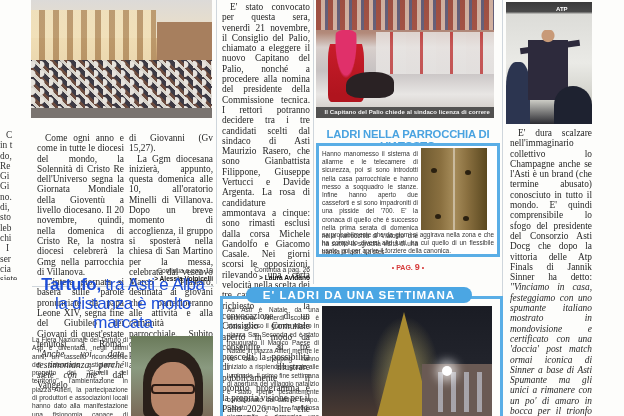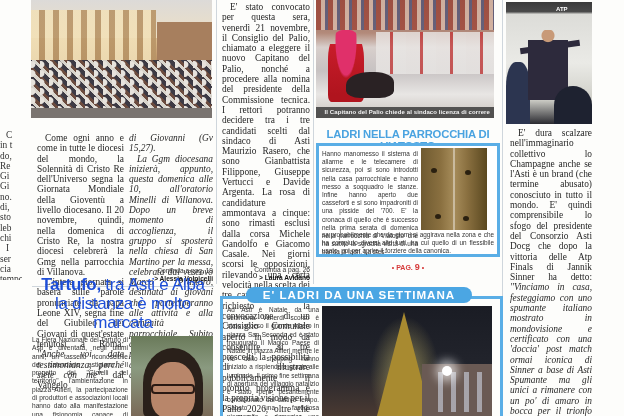--- a/index.html
+++ b/index.html
@@ -95,36 +95,36 @@
   <div>Gi</div>
   <div>Gi</div>
   <div>no.</div>
   <div>di,</div>
   <div>sto</div>
   <div>leb</div>
   <div>chi</div>
   <div style="padding-left:6px">I</div>
   <div>ser</div>
   <div>cia</div>
-  <div>tempo</div>
+  <div>siete</div>
 </div>
 
 <div class="photo photo-vatican">
   <div class="sky"></div>
   <div class="colonnade"></div>
   <div class="building"></div>
   <div class="crowd"></div>
   <div class="ground"></div>
 </div>
 
 <div class="col" style="left:37px; top:133px; width:87px;">
   <p>Come ogni anno e come in tutte le diocesi del mondo, la Solennità di Cristo Re dell'Universo segna la Giornata Mondiale della Gioventù a livello diocesano. Il 20 novembre, quindi, nella domenica di Cristo Re, la nostra diocesi celebrerà la Gmg nella parrocchia di Villanova.</p>
   <p><span>L'intera giornata si baserà sulle parole pronunciate da papa Leone XIV, segna fine del Giubileo dei Giovani di quest'estate tenutosi a Roma: </span><span class="italic">"Anche voi date testimonianza, perché siete con me"</span><span>, dal Vangelo</span></p>
 </div>
-<div class="col" style="left:129px; top:133px; width:84px;font-style:italic;">
+<div class="col" style="left:129px; top:133px; width:84px;">
   <div>di Giovanni (Gv 15,27).</div>
   <p>La Ggm diocesana inizierà, appunto, questa domenica alle 10, all'oratorio Minelli di Villanova. Dopo un breve momento di accoglienza, il gruppo si sposterà nella chiesa di San Martino per la messa, celebrata dal vescovo Marco Prastaro, destinata ai giovani che parteciperanno alle attività e alla comunità parrocchiale. Subito dopo ci sarà il pranzo, per poi cominciare la attività alle 14.30.</p>
 </div>
 <div class="sig" style="left:129px; top:267px; width:84px;">
   <div>Continua a pag. 19</div>
   <div><b>&gt; Alessia Volpicelli</b></div>
 </div>
 
 <div class="rule-h" style="left:32px; top:286px; width:182px;"></div>
 <div class="rule-v" style="left:216px; top:0; height:284px;"></div>

